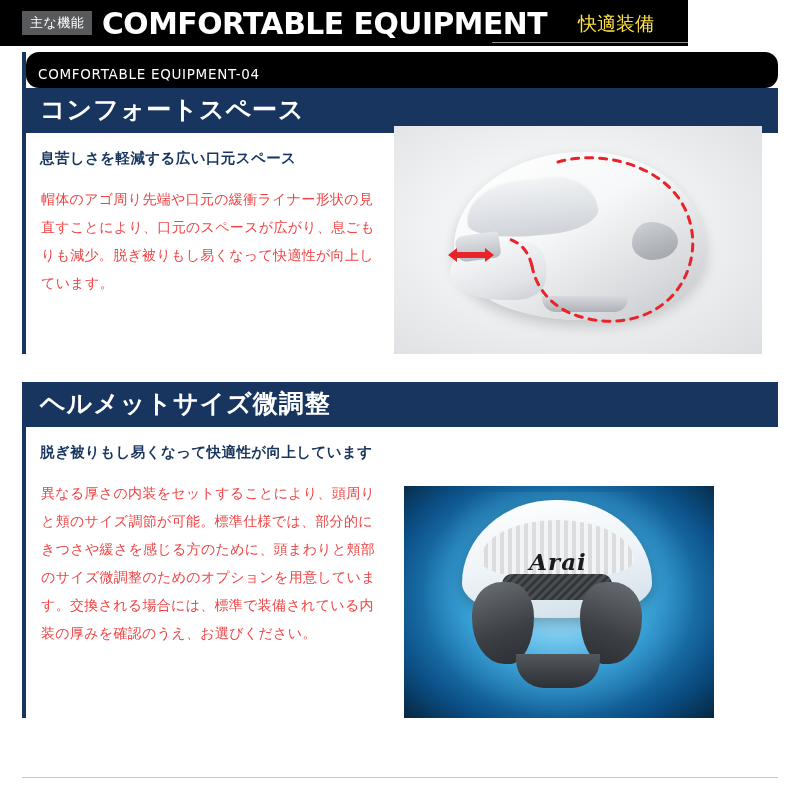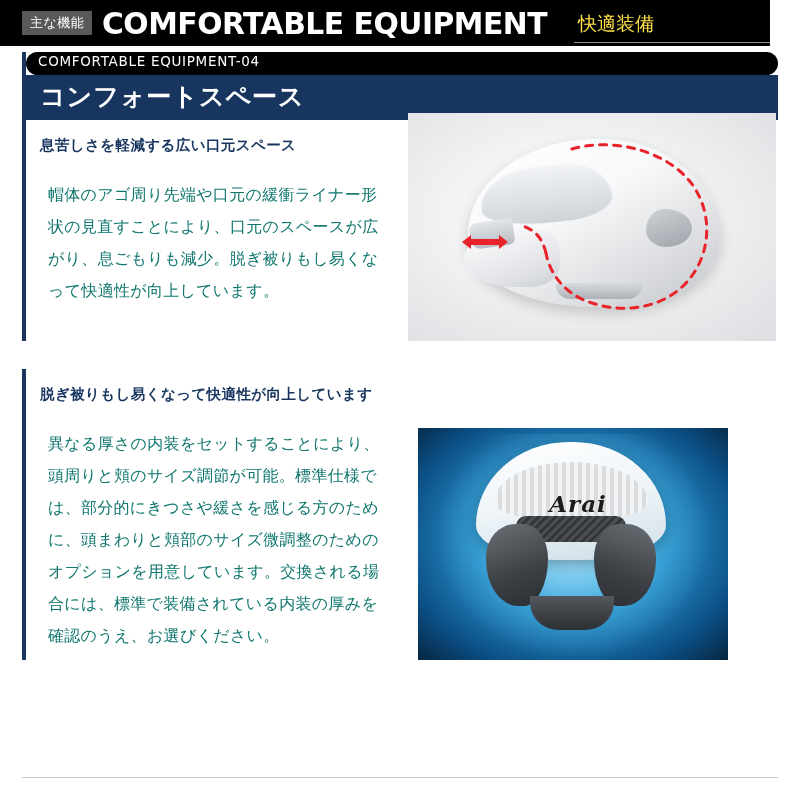--- a/index.html
+++ b/index.html
@@ -17,21 +17,21 @@
   .page {
     position: relative;
     width: 800px;
     height: 800px;
     background: #ffffff;
   }
 
   
   .top-banner {
     position: relative;
-    width: 770px;
+    width: 688px;
     height: 46px;
     background: #000000;
     display: flex;
     align-items: center;
     overflow: hidden;
   }
   .banner-tag {
     margin-left: 22px;
     background: #58595b;
     color: #ffffff;
@@ -82,21 +82,21 @@
   }
   .section-sep {
     height: 6px;
   }
 
   .sec-kicker {
     background: #000000;
     color: #ffffff;
     font-size: 13.5px;
     letter-spacing: 0.7px;
-    padding: 1px 0 6px 12px;
+    padding: 14px 0 6px 12px;
     font-family: "DejaVu Sans", sans-serif;
     border-radius: 13px;
   }
   .sec-title-bar {
     background: #17355e;
     color: #ffffff;
     padding: 7px 12px 9px 14px;
   }
   .sec-title-bar .t {
     font-size: 25px;
@@ -111,26 +111,26 @@
     background: #ffffff;
   }
   .sec-lead {
     color: #17355e;
     font-size: 14.5px;
     font-weight: bold;
     letter-spacing: 0.4px;
     margin: 0 0 16px 0;
   }
   .sec-para {
-    font-size: 16px;
+    font-size: 14px;
     line-height: 2.0;
-    color: #0f766e;
+    color: #ef4444;
     letter-spacing: 0.3px;
     width: 340px;
-    margin: 8px;
+    margin: 1px;
   }
 
   .two-col {
     display: flex;
     align-items: flex-start;
   }
   .col-text { flex: 0 0 auto; }
   .col-media { flex: 1 1 auto; }
 
   
@@ -231,21 +231,21 @@
   .h2-liner {
     position: absolute;
     left: 76px; top: 34px;
     width: 154px; height: 56px;
     background: repeating-linear-gradient(90deg, #f3f4f5 0px, #f3f4f5 4px, #d9dbdd 4px, #d9dbdd 8px);
     border-radius: 50% 50% 30% 30% / 72% 72% 28% 28%;
     opacity: 0.95;
   }
   .h2-brand {
     position: absolute;
-    left: 110px; top: 64px;
+    left: 104px; top: 64px;
     width: 100px;
     text-align: center;
     color: #1b1b1b;
     font-family: "DejaVu Serif", serif;
     font-weight: bold;
     font-style: italic;
     font-size: 23px;
     letter-spacing: 1px;
     line-height: 1;
   }
@@ -342,20 +342,23 @@
               </svg>
             </div>
           </div>
         </div>
       </div>
     </div>
 
     <div style="height:28px"></div>
 
     <div class="section">
+      <div class="sec-title-bar">
+        <div class="t">ヘルメットサイズ微調整</div>
+      </div>
       <div class="sec-body">
         <div class="sec-lead">脱ぎ被りもし易くなって快適性が向上しています</div>
         <div class="two-col">
           <div class="col-text">
             <p class="sec-para">異なる厚さの内装をセットすることにより、頭周りと頬のサイズ調節が可能。標準仕様では、部分的にきつさや緩さを感じる方のために、頭まわりと頬部のサイズ微調整のためのオプションを用意しています。交換される場合には、標準で装備されている内装の厚みを確認のうえ、お選びください。</p>
           </div>
           <div class="col-media">
             <div class="photo photo-2">
               <div class="h2-glow"></div>
               <div class="h2-shell"></div>

